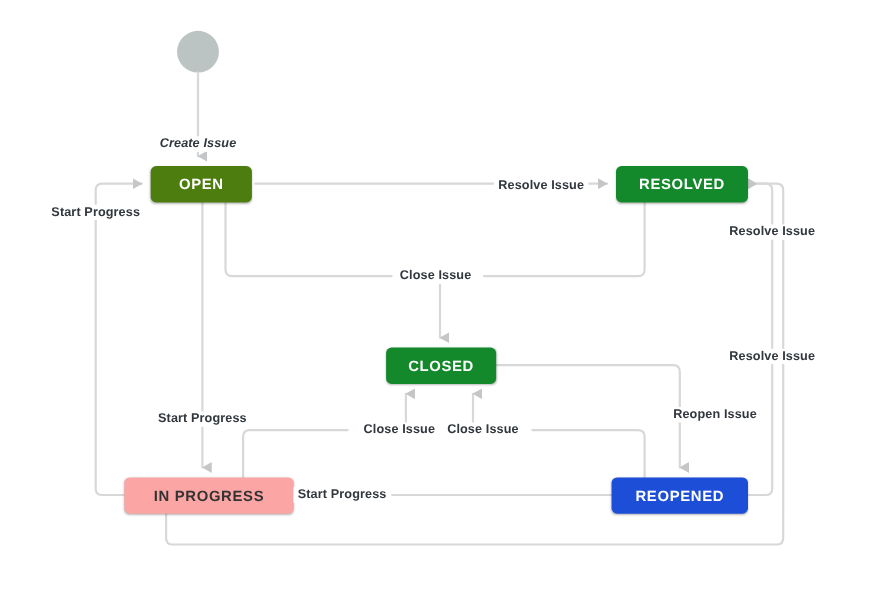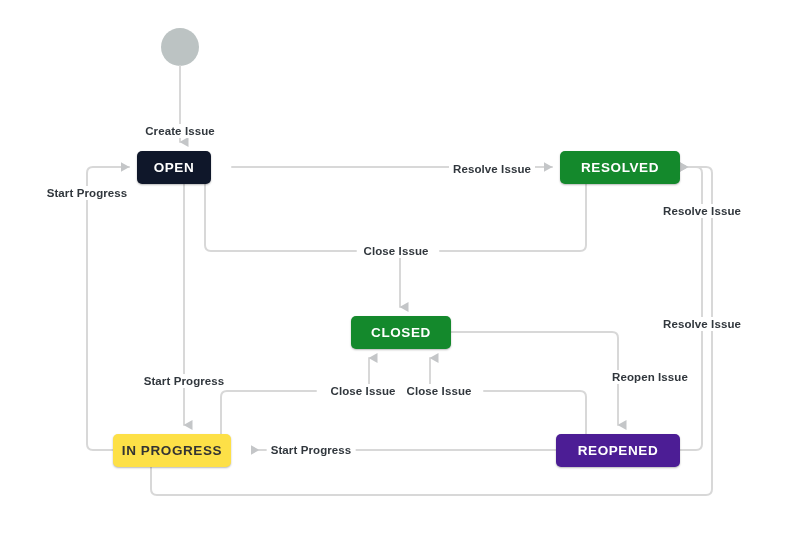--- a/index.html
+++ b/index.html
@@ -106,41 +106,41 @@
     <path class="edge-path" d="M 369 391 L 369 358" marker-end="url(#ah-up)"></path>
 
     <path class="edge-path" d="M 586 434 L 586 397 Q 586 391 580 391 L 484 391"></path>
     <path class="edge-path" d="M 430 391 L 430 358" marker-end="url(#ah-up)"></path>
 
     <path class="edge-path" d="M 451 332 L 612 332 Q 618 332 618 338 L 618 425" marker-end="url(#ah-down)"></path>
 
     <path class="edge-path" d="M 556 450 L 259 450" marker-end="url(#ah-left)"></path>
   </svg>
 
-  <div class="node" style="left:137px; top:151px; width:74px; height:33px; background:#0f172a; color:#ffffff;justify-content:center;">
+  <div class="node" style="left:137px; top:151px; width:92px; height:33px; background:#4d7c0f; color:#ffffff;justify-content:center;">
     <span>OPEN</span>
   </div>
 
   <div class="node" style="left:351px; top:316px; width:100px; height:33px; background:#14892c; color:#ffffff;">
     <span>CLOSED</span>
   </div>
 
   <div class="node" style="left:560px; top:151px; width:120px; height:33px; background:#14892c; color:#ffffff;">
     <span>RESOLVED</span>
   </div>
 
-  <div class="node" style="left:113px; top:434px; width:118px; height:33px; background:#fde047; color:#333333;">
+  <div class="node" style="left:113px; top:434px; width:154px; height:33px; background:#fca5a5; color:#333333;">
     <span>IN PROGRESS</span>
   </div>
 
-  <div class="node" style="left:556px; top:434px; width:124px; height:33px; background:#4c1d95; color:#ffffff;">
+  <div class="node" style="left:556px; top:434px; width:124px; height:33px; background:#1d4ed8; color:#ffffff;">
     <span>REOPENED</span>
   </div>
 
-  <div class="edge-label" style="left:180px; top:131px;">Create Issue</div>
+  <div class="edge-label" style="left:180px; top:131px;font-style:italic;">Create Issue</div>
 
   <div class="edge-label" style="left:87px; top:193px;">Start Progress</div>
 
   <div class="edge-label" style="left:492px; top:169px;">Resolve Issue</div>
 
   <div class="edge-label" style="left:396px; top:251px;">Close Issue</div>
 
   <div class="edge-label" style="left:702px; top:211px;">Resolve Issue</div>
 
   <div class="edge-label" style="left:702px; top:324px;">Resolve Issue</div>

